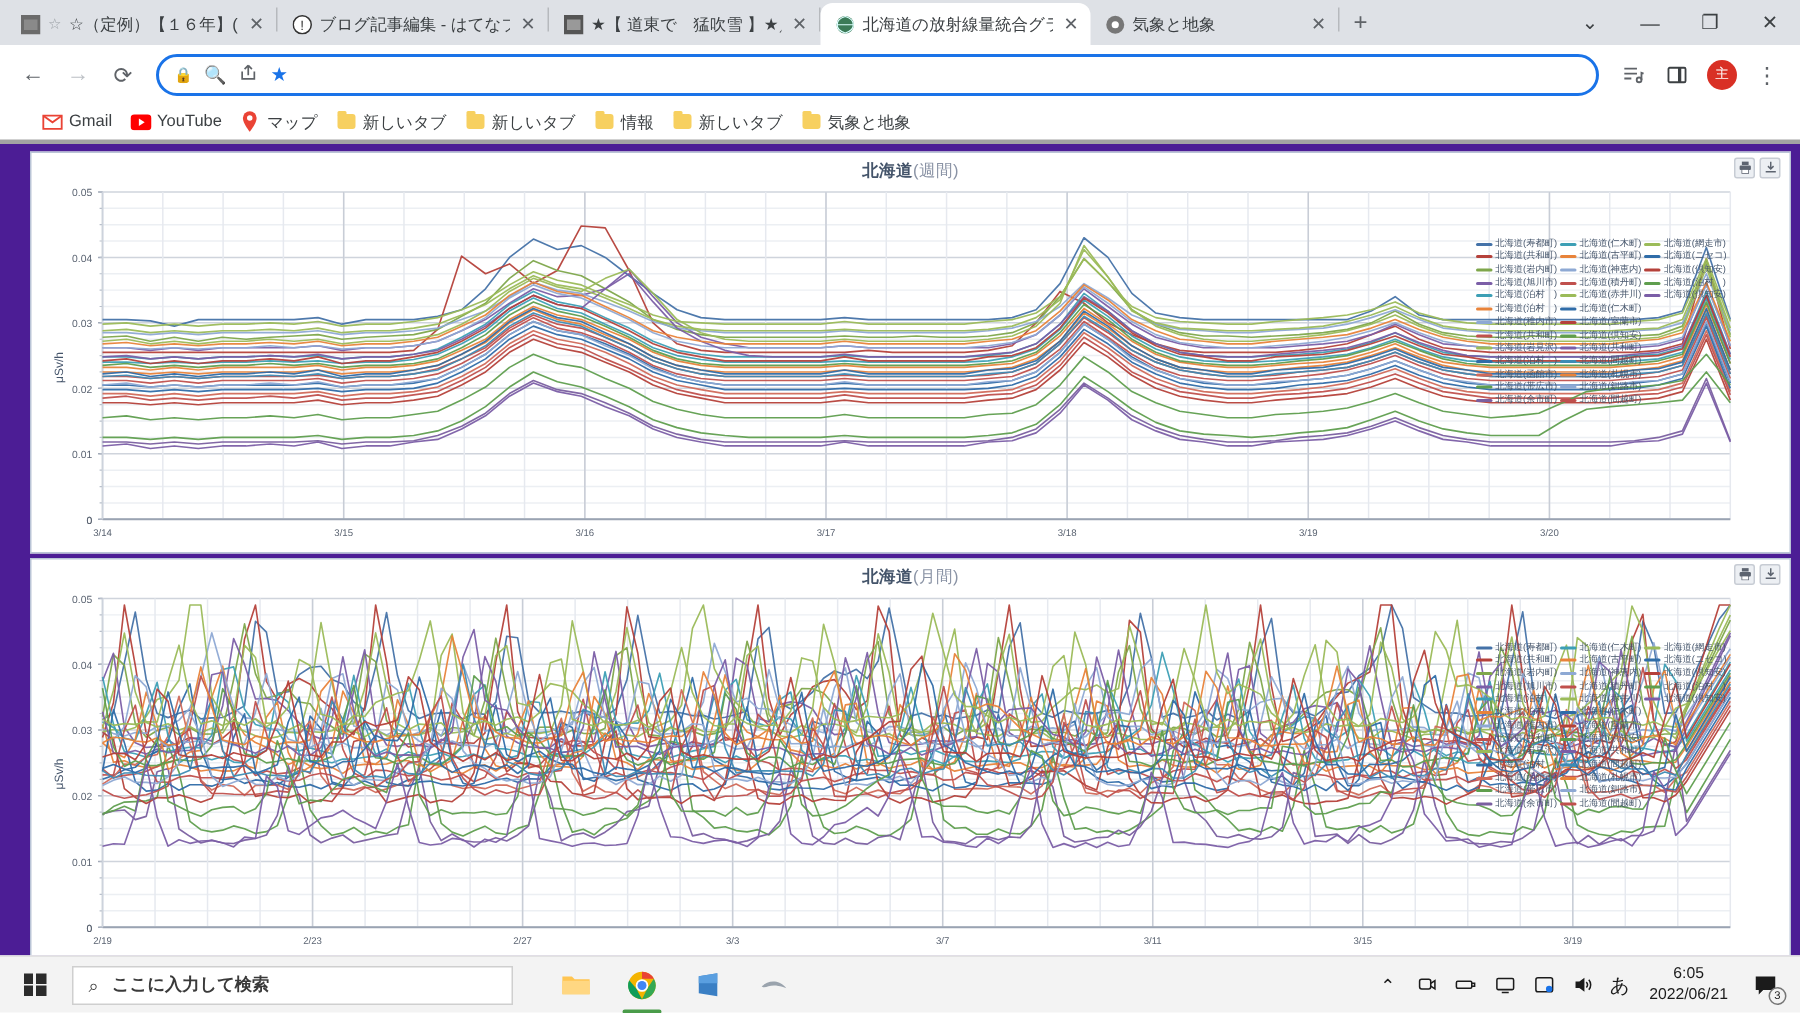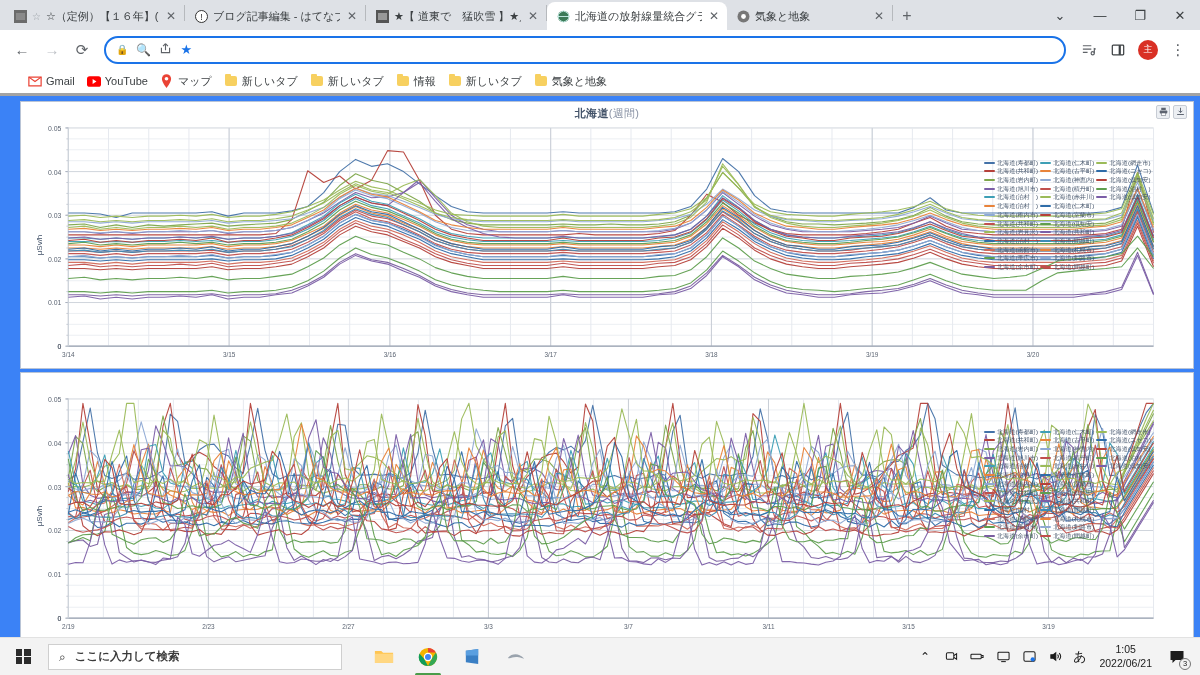--- a/index.html
+++ b/index.html
@@ -41,21 +41,21 @@
   .omnibox .star { color: #1a73e8; font-size: 13px; }
   .avatar { width: 20px; height: 20px; border-radius: 50%; background: #d93025; color: #fff; font-size: 9px; display: flex; align-items: center; justify-content: center; }
 
   .bookmarks { height: 26px; background: #fff; display: flex; align-items: center; gap: 0; padding: 0 22px; border-bottom: 3px solid #a3a3a3; }
   .bm { display: flex; align-items: center; gap: 4px; padding: 2px 6px; font-size: 11px; color: #3c4043; white-space: nowrap; }
   .bm .bm-ico { width: 14px; height: 14px; display: flex; align-items: center; justify-content: center; font-size: 11px; }
   .folder-ico { width: 12px; height: 10px; background: #f7d060; border-radius: 1px 2px 2px 2px; position: relative; }
   .folder-ico::before { content: ""; position: absolute; top: -2px; left: 0; width: 6px; height: 3px; background: #f7d060; border-radius: 1px 1px 0 0; }
 
   
-  .page { flex: 1 1 auto; background: #3b82f6; padding: 2px 0 0 14px; position: relative; overflow: hidden; }
+  .page { flex: 1 1 auto; background: #4c1d95; padding: 2px 0 0 14px; position: relative; overflow: hidden; }
   .chart-panel { border: 1px solid #b9c4d6; margin: 3px 6px 0 6px; background: #fff; position: relative; }
   .chart-panel.top { height: 268px; }
   .chart-panel.bottom { height: 269px; }
 
   .panel-head { height: 20px; position: relative; }
   .panel-title { text-align: center; font-size: 11px; color: #44546a; padding-top: 4px; letter-spacing: .3px; }
   .panel-tools { position: absolute; right: 6px; top: 3px; display: flex; gap: 3px; align-items: center; }
   .tool-btn { width: 14px; height: 14px; border: 1px solid #c7ccd4; background: #eceff3; border-radius: 2px; display: flex; align-items: center; justify-content: center; font-size: 9px; color: #5d6470; }
 
   .plot-wrap { position: absolute; left: 0; right: 0; top: 20px; bottom: 0; }
@@ -539,20 +539,39 @@
             </div>
             <div class="legend-item">
               <span class="legend-swatch" style="background: rgb(123, 94, 167);"></span>
               <span class="legend-label">北海道(倶知安)</span>
             </div>
           </div>
         </div>
     </div>
 
     <div class="chart-panel bottom">
+      <div class="panel-head">
+        <div class="panel-title">
+          <span style="font-weight:700">北海道</span><span style="color:#8a93a5">(月間)</span>
+        </div>
+        <div class="panel-tools">
+          <div class="tool-btn">
+            <svg width="9" height="9" viewBox="0 0 12 12" fill="#5d6470">
+                <rect x="3" y="1" width="6" height="3"></rect>
+                <rect x="1" y="4.5" width="10" height="4" rx="1"></rect>
+                <rect x="3" y="8" width="6" height="3.5" fill="#fff" stroke="#5d6470" stroke-width=".7"></rect>
+              </svg>
+          </div>
+          <div class="tool-btn">
+            <svg width="9" height="9" viewBox="0 0 12 12" fill="none" stroke="#5d6470" stroke-width="1.3">
+                <path d="M6 1v6M3.5 5L6 7.5 8.5 5M1.5 10h9"></path>
+              </svg>
+          </div>
+        </div>
+      </div>
       <div class="plot-wrap">
         <div class="ylabel">μSv/h</div>
         <svg class="svg-plot" id="svg-bot" viewBox="0 0 1188 249" preserveAspectRatio="none">
             <rect x="48" y="6" width="1100" height="221" fill="#fff"></rect>
             <line x1="48" y1="227" x2="1148" y2="227" stroke="#cfd4dc" stroke-width="1"></line>
             <line x1="48" y1="215.95" x2="1148" y2="215.95" stroke="#eceff3" stroke-width="1"></line>
             <line x1="48" y1="204.9" x2="1148" y2="204.9" stroke="#eceff3" stroke-width="1"></line>
             <line x1="48" y1="193.85" x2="1148" y2="193.85" stroke="#eceff3" stroke-width="1"></line>
             <line x1="48" y1="182.8" x2="1148" y2="182.8" stroke="#cfd4dc" stroke-width="1"></line>
             <line x1="48" y1="171.75" x2="1148" y2="171.75" stroke="#eceff3" stroke-width="1"></line>
@@ -894,21 +913,21 @@
         </svg>
     </div>
     <div class="tray-ico">
       <svg width="13" height="13" viewBox="0 0 14 14" fill="none" stroke="#1b1b1b" stroke-width="1.1">
           <path d="M2 5.2h2.3L7.3 3v8L4.3 8.8H2z" fill="#1b1b1b"></path>
           <path d="M9.2 5a3 3 0 010 4M11 3.4a5.5 5.5 0 010 7.2"></path>
         </svg>
     </div>
     <div class="ime">あ</div>
     <div class="clock">
-      <span>1:05</span>
+      <span>6:05</span>
       <span>2022/06/21</span>
     </div>
     <div class="notif">
       <svg width="16" height="16" viewBox="0 0 16 16" fill="#1b1b1b">
           <path d="M1.5 2h13v9h-8l-3 3V11h-2z"></path>
         </svg>
       <span class="notif-badge">3</span>
     </div>
   </div>
 </div>

